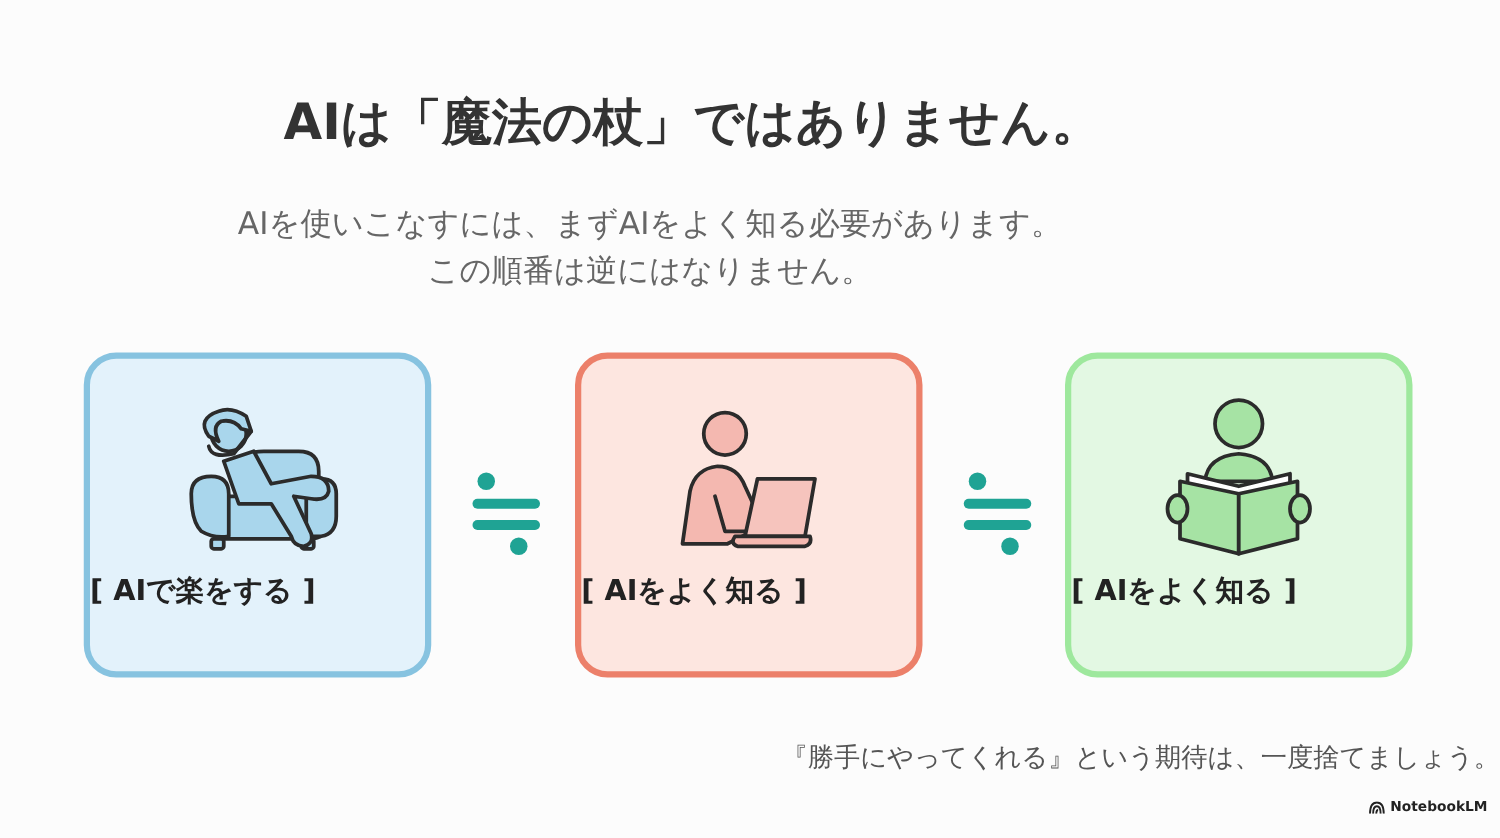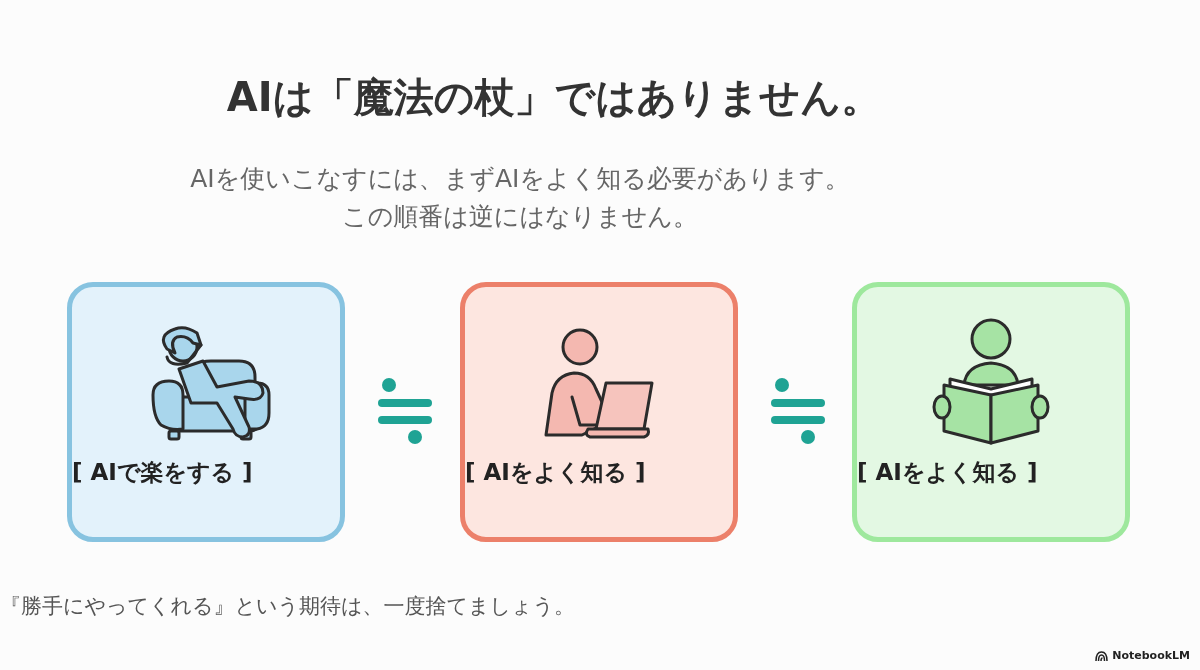--- a/index.html
+++ b/index.html
@@ -31,24 +31,24 @@
       position: absolute; left: 0; top: 170px; width: 100%;
       text-align: left; font-size: 23px; font-weight: bold; color: #222222;
     }
     .approx {
       position: absolute; top: 378px; width: 60px; height: 66px;
     }
     .approx .dot { position: absolute; width: 14px; height: 14px; border-radius: 50%; background: #1fa394; }
     .approx .bar { position: absolute; left: 4px; width: 54px; height: 8px; border-radius: 4px; background: #1fa394; }
     .footer-text {
       position: absolute; left: 0; top: 592px; width: 1200px;
-      text-align: left; font-size: 21px; color: #555555;
+      text-align: right; font-size: 21px; color: #555555;
     }
     .brand {
-      position: absolute; right: 10px; bottom: 8px;
+      position: absolute; right: 10px; bottom: 18px;
       display: flex; align-items: center; gap: 4px;
       font-size: 11px; font-weight: bold; color: #222222;
     }
   </style>
 </head>
 <body>
 
 <div class="title">AIは「魔法の杖」ではありません。</div>
 
 <div class="subtitle">

